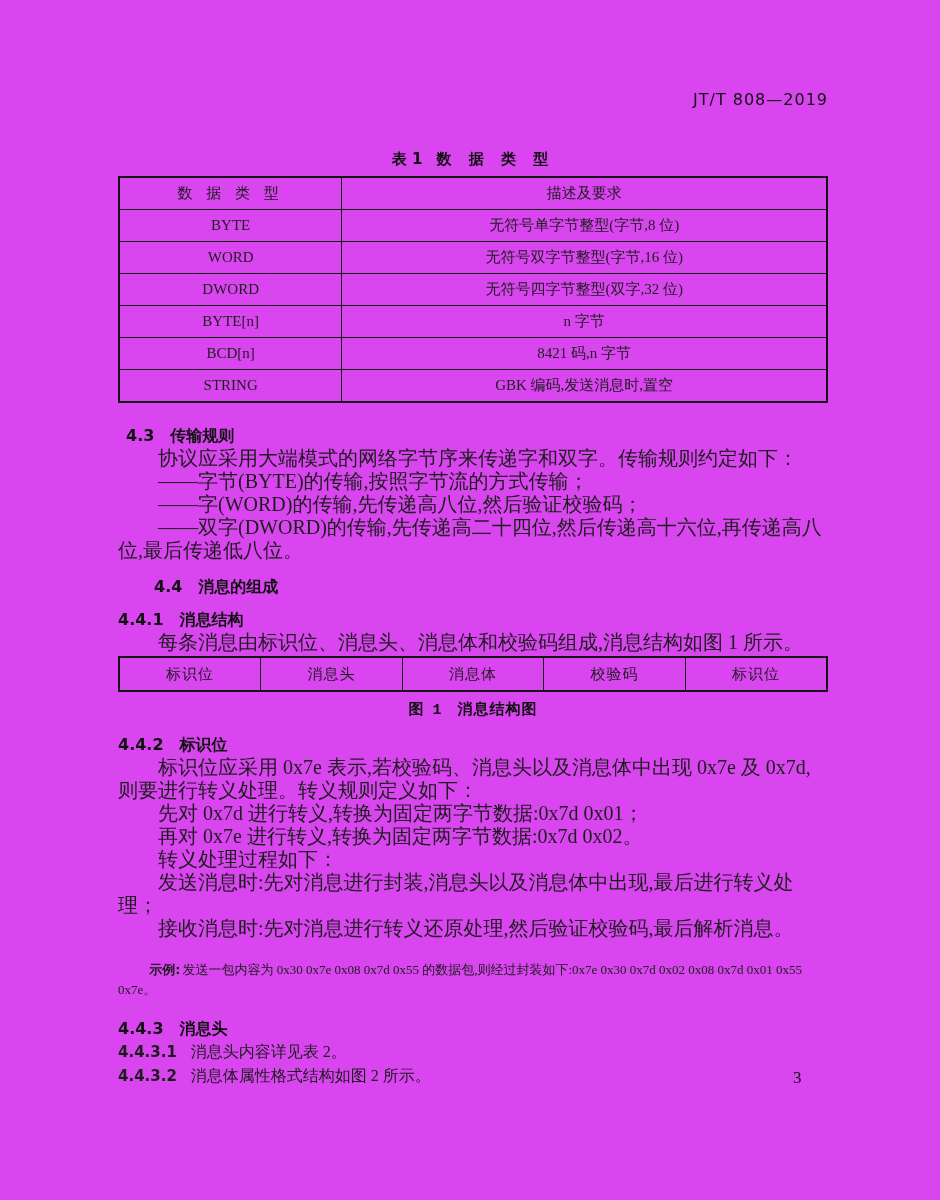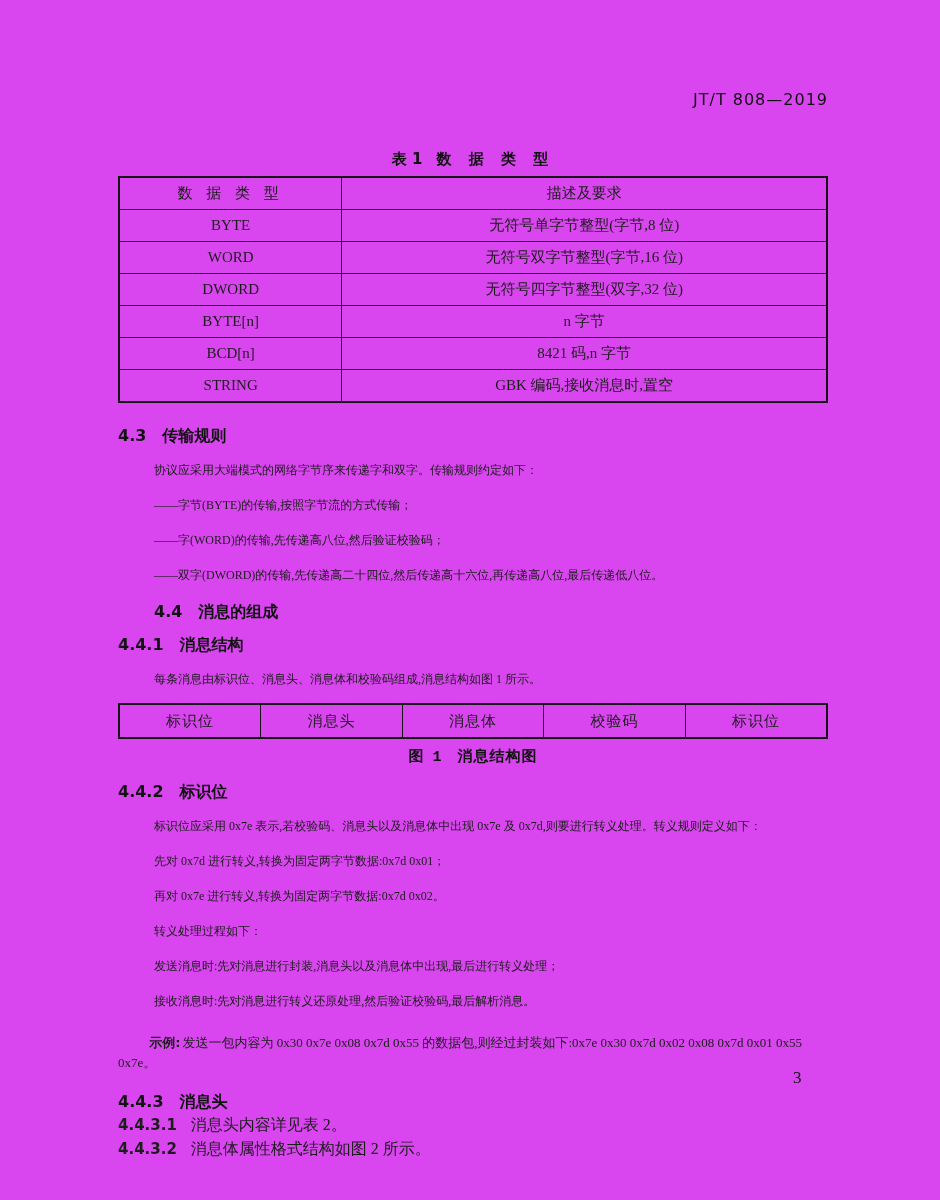--- a/index.html
+++ b/index.html
@@ -33,24 +33,24 @@
   }
   table.t1 td.c1 { width:29%; }
   table.t1 tr.hdr td.c1 { letter-spacing:5px; }
 
   .h2 {
     font-family:"DejaVu Sans","Liberation Sans",sans-serif;
     font-weight:bold; font-size:16px; height:22px; line-height:22px; color:#111;
   }
   .h2 .ht { margin-left:16px; }
 
-  p.body { margin:12px; font-size:12px; line-height:23px; text-indent:2em; }
+  p.body { margin:0; font-size:20px; line-height:23px; text-indent:2em; }
   .mt8 { margin-top:8px; } .mt10 { margin-top:10px; } .mt11 { margin-top:11px; }
   .mt12 { margin-top:12px; } .mt13 { margin-top:13px; } .mt14 { margin-top:14px;margin-left:36px; }
-  .mt18 { margin-top:18px; } .mt22 { margin-top:22px; }
+  .mt18 { margin-top:18px; } .mt22 { margin-top:22px;margin-left:8px; }
 
   table.fig {
     margin-top:2px; width:100%; border-collapse:collapse;
     border:2px solid #151515; font-size:15px; table-layout:fixed;
   }
   table.fig td {
     border:1px solid #151515; height:30px; text-align:center;
     vertical-align:middle; letter-spacing:1px;
   }
 
@@ -110,21 +110,21 @@
         <tr>
           <td class="c1">BYTE[n]</td>
           <td>n 字节</td>
         </tr>
         <tr>
           <td class="c1">BCD[n]</td>
           <td>8421 码,n 字节</td>
         </tr>
         <tr>
           <td class="c1">STRING</td>
-          <td>GBK 编码,接收消息时,置空</td>
+          <td>GBK 编码,发送消息时,置空</td>
         </tr>
       </tbody>
     </table>
 
     <div class="h2 mt22">
       <span>4.3</span><span class="ht">传输规则</span>
     </div>
     <p class="body mt8">协议应采用大端模式的网络字节序来传递字和双字。传输规则约定如下：</p>
     <p class="body">——字节(BYTE)的传输,按照字节流的方式传输；</p>
     <p class="body">——字(WORD)的传输,先传递高八位,然后验证校验码；</p>

